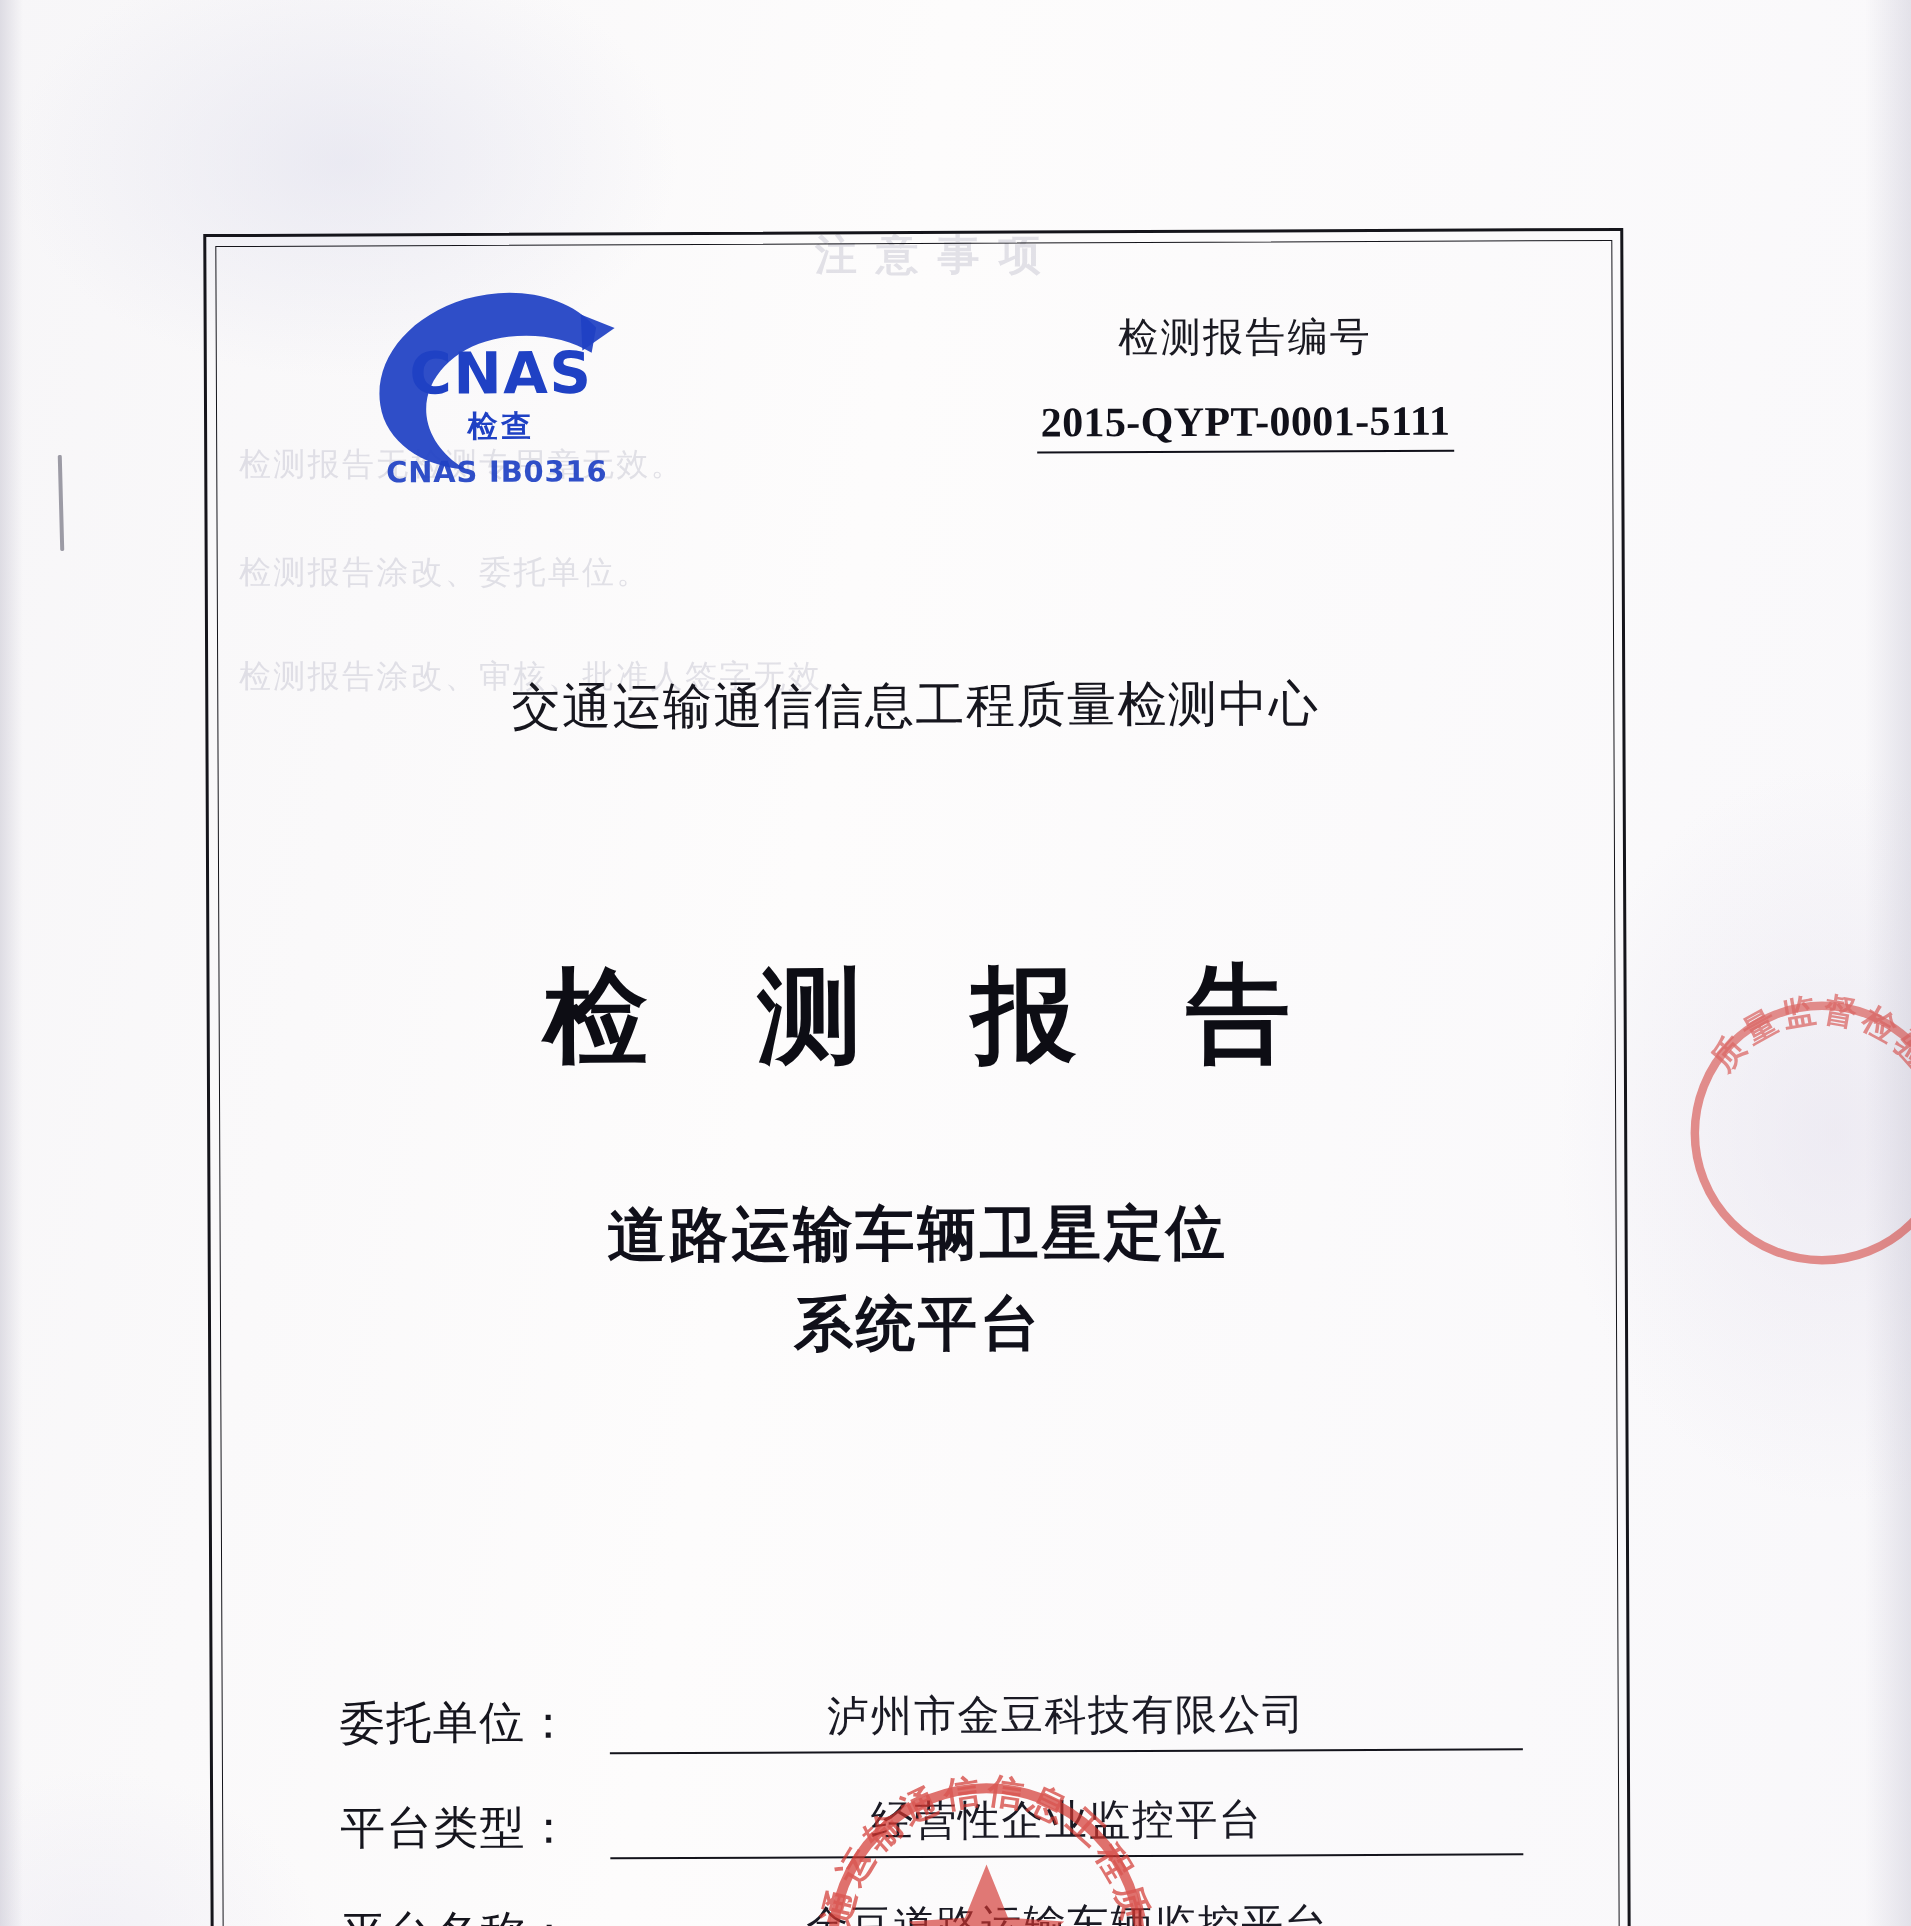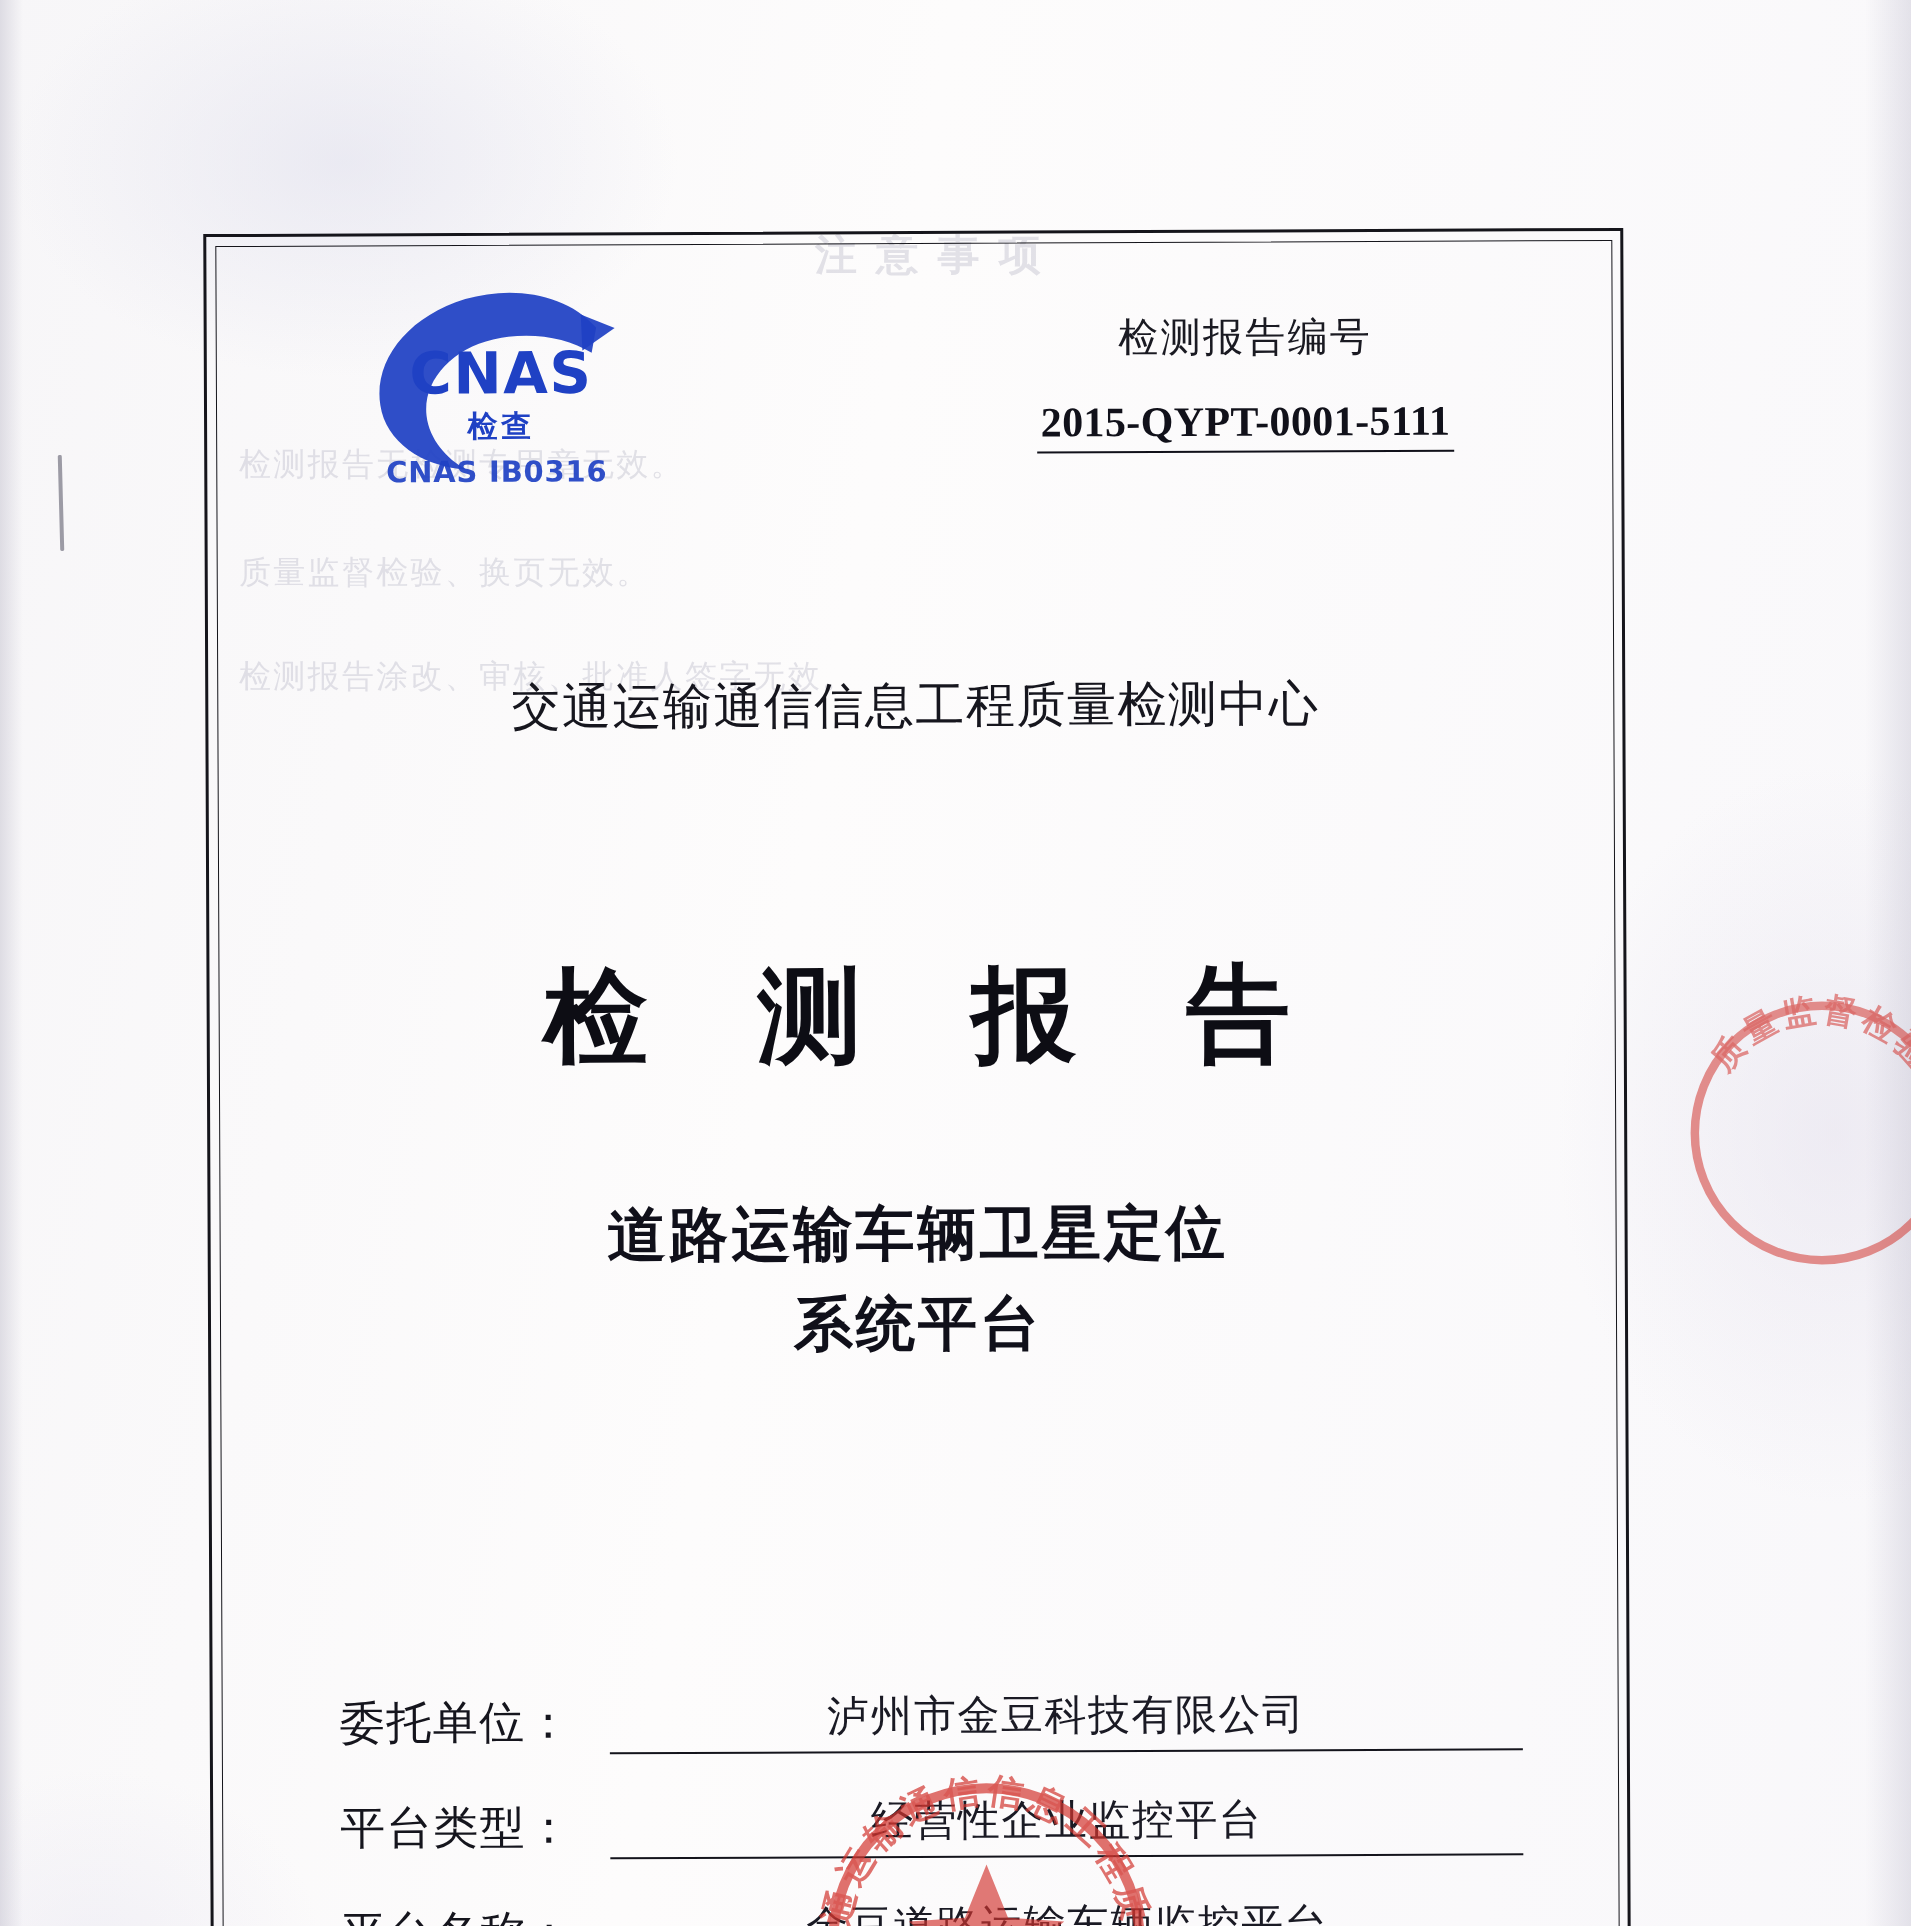--- a/index.html
+++ b/index.html
@@ -233,21 +233,21 @@
 
 <div class="page">
   <div class="paper-bg"></div>
   <div class="scan-edge-left"></div>
   <div class="scan-edge-right"></div>
 
   <div class="staple s1"></div>
 
   <div class="bleed" style="left:790px; top:227px; font-size:42px; font-weight:bold;margin-left:25px;">注 意 事 项</div>
   <div class="bleed" style="left:239px; top:443px; font-size:32px;">检测报告无检测专用章无效。</div>
-  <div class="bleed" style="left:239px; top:551px; font-size:32px;">质量监督检验、换页无效。</div>
+  <div class="bleed" style="left:239px; top:551px; font-size:32px;">检测报告涂改、委托单位。</div>
   <div class="bleed" style="left:239px; top:655px; font-size:32px;">检测报告涂改、审核、批准人签字无效。</div>
 
   <div class="doc-frame">
     <div class="doc-frame-inner"></div>
 
     <div class="content">
 
       <div class="cnas-block">
         <div class="cnas-svg-wrap">
           <svg viewBox="0 0 760 520" width="293" height="200" aria-hidden="true">

